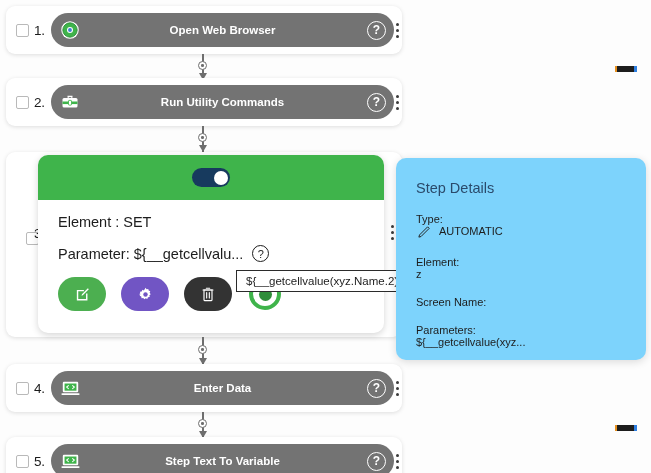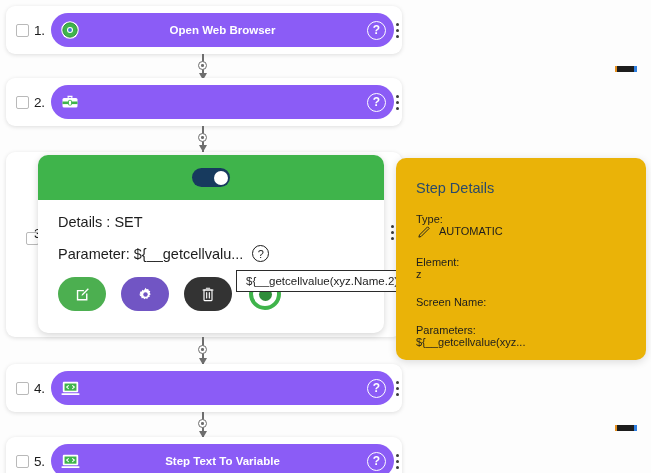--- a/index.html
+++ b/index.html
@@ -20,21 +20,21 @@
   }
   .cb {
     width: 13px; height: 13px; margin-left: 10px;
     border: 1px solid #b9b9b9; border-radius: 2px; background: #fff; flex: none;
   }
   .stepnum {
     font-size: 13.5px; color: #1b1b1b; margin-left: 5px; width: 17px;
     flex: none; letter-spacing: -.2px;
   }
   .bar {
-    flex: 1; height: 34px; background: #8b5cf6; border-radius: 17px;
+    flex: 1; height: 34px; background: #737373; border-radius: 17px;
     display: flex; align-items: center; position: relative; margin-right: 8px;
   }
   .bar-icon {
     width: 22px; height: 22px; margin-left: 8px; flex: none;
     display: flex; align-items: center; justify-content: center;
   }
   .bar-label {
     position: absolute; left: 0; right: 0; text-align: center;
     color: #ffffff; font-size: 11.5px; font-weight: bold; pointer-events: none;
   }
@@ -130,21 +130,21 @@
   
   .tooltip {
     position: absolute; left: 236px; top: 270px;
     background: #fff; border: 1.3px solid #2b2b2b;
     padding: 4px 9px; font-size: 11.5px; color: #1d1d1d; white-space: nowrap;
   }
 
   
   .details {
     position: absolute; left: 396px; top: 158px; width: 250px; height: 202px;
-    background: #eab308; border-radius: 10px;
+    background: #7dd3fc; border-radius: 10px;
     box-shadow: 0 2px 8px rgba(0,0,0,.14);
     padding: 22px 18px 0 20px;
   }
   .details h3 {
     font-size: 14.5px; font-weight: normal; color: #2a4a6b; margin-bottom: 17px;
   }
   .drow { display: flex; font-size: 11px; color: #1d1d1d; margin-bottom: 16px; flex-direction: column; }
   .dkey { width: 92px; flex: none; }
   .dval { display: flex; align-items: flex-start; white-space: nowrap; overflow: hidden; }
   .pencil { margin-right: 8px; display: inline-flex; }
@@ -187,20 +187,21 @@
     <div class="stepnum">2.</div>
     <div class="bar">
       <div class="bar-icon">
         <svg width="20" height="20" viewBox="0 0 24 24">
           <path d="M9 4.5h6v2.4h-2V6h-2v.9H9z" fill="#fff"></path>
           <rect x="3" y="7.2" width="18" height="11.5" rx="1.8" fill="#fff"></rect>
           <rect x="3" y="11.4" width="18" height="3.1" fill="#3fb44b"></rect>
           <rect x="10.2" y="10.1" width="3.6" height="5.6" rx="0.7" fill="#fff" stroke="#3fb44b" stroke-width="1"></rect>
         </svg>
       </div>
+      <div class="bar-label">Run Utility Commands</div>
       <div class="help-ic">?</div>
     </div>
     <div class="kebab">
         <i></i>
         <i></i>
         <i></i>
       </div>
   </div>
 
   <div class="edge-mark" style="top:66px;right:14px"></div>
@@ -222,21 +223,21 @@
   </div>
 
   <div class="expanded">
     <div class="exp-head">
       <div class="toggle">
         <div class="knob"></div>
       </div>
     </div>
     <div class="exp-body">
       <div class="exp-line">
-        <span>Details : SET</span>
+        <span>Element : SET</span>
       </div>
       <div class="exp-line">
         <span>Parameter: ${__getcellvalu...</span>
         <span class="q-ic">?</span>
       </div>
       <div class="btn-row">
         <div class="rbtn edit">
           <svg width="17" height="17" viewBox="0 0 24 24">
             <path d="M4 5.5h10v2H6v11h11v-8h2v10H4z" fill="#fff"></path>
             <path d="M19.6 3.3l1.3 1.3-8.4 8.4-1.9.6.6-1.9z" fill="#fff"></path>
@@ -306,20 +307,21 @@
     <div class="stepnum">4.</div>
     <div class="bar">
       <div class="bar-icon">
         <svg width="21" height="21" viewBox="0 0 24 24">
           <rect x="3.2" y="4.4" width="17.6" height="12" rx="1.3" fill="#fff"></rect>
           <rect x="5.2" y="6.3" width="13.6" height="8.2" fill="#3fb44b"></rect>
           <path d="M9.6 8.7L7.6 10.4l2 1.7M14.4 8.7l2 1.7-2 1.7" stroke="#fff" stroke-width="1.2" fill="none" stroke-linecap="round"></path>
           <rect x="1.6" y="17.3" width="20.8" height="2.2" rx="1.1" fill="#fff"></rect>
         </svg>
       </div>
+      <div class="bar-label">Enter Data</div>
       <div class="help-ic">?</div>
     </div>
     <div class="kebab">
         <i></i>
         <i></i>
         <i></i>
       </div>
   </div>
 
   <div class="conn" style="top:412px;height:26px">

